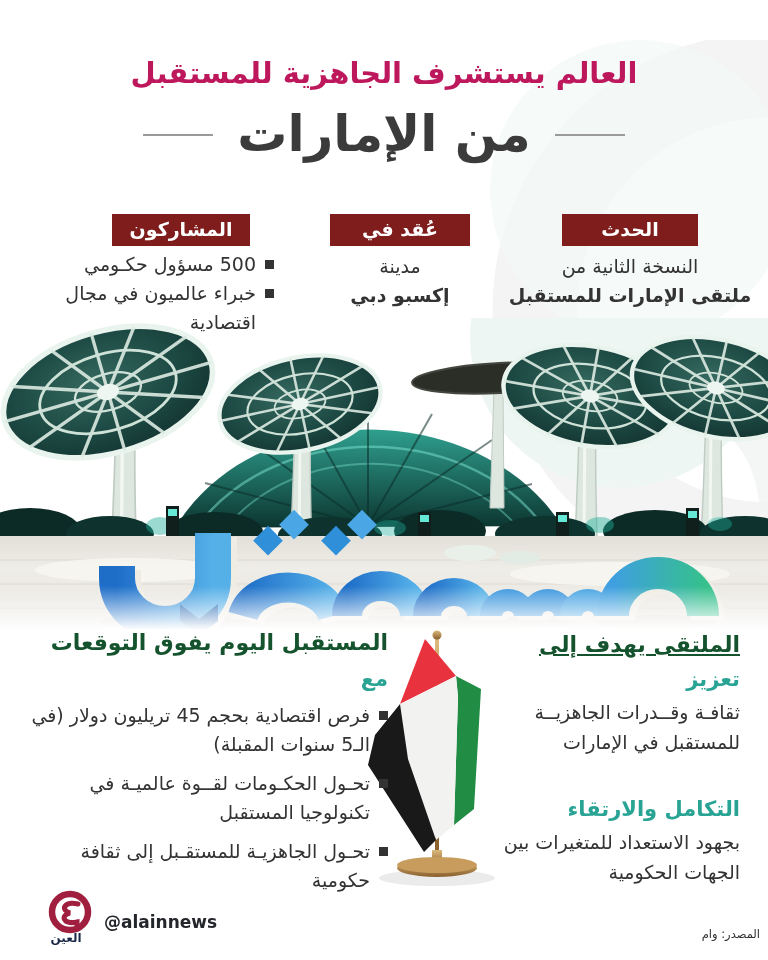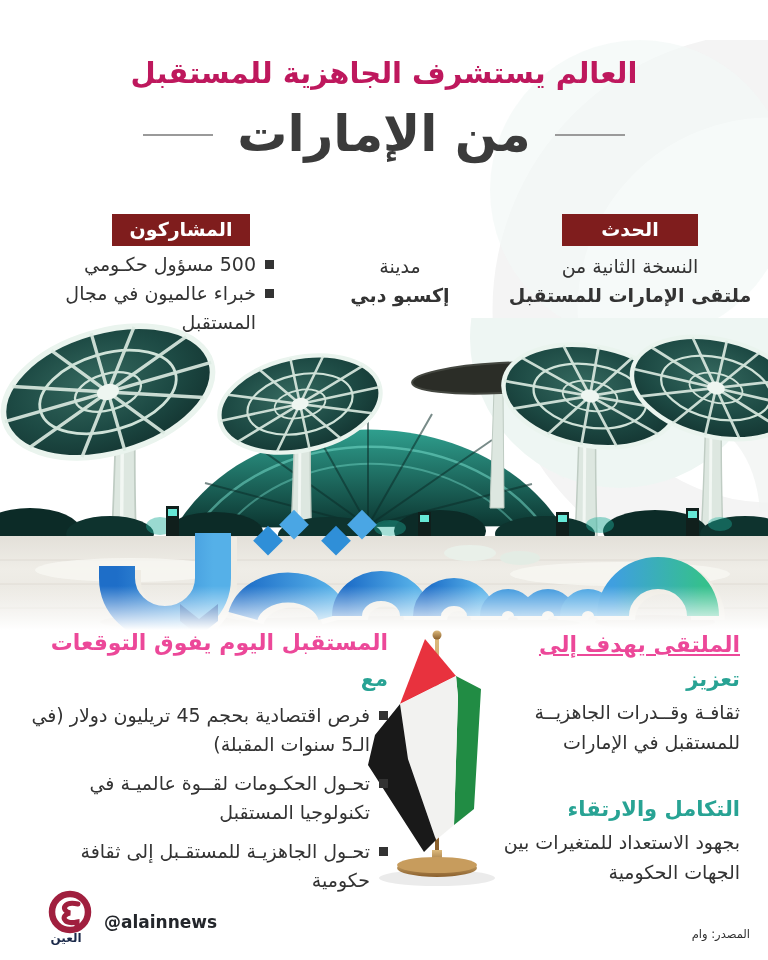--- a/index.html
+++ b/index.html
@@ -15,31 +15,31 @@
   
   .badge{background:#7f1d1d;color:#ffffff;font-weight:700;font-size:19px;text-align:center;
          padding:4px 0 6px 0;}
   .col-text{font-size:19px;line-height:29px;color:#333;}
   .center{text-align:center;}
   .bold{font-weight:700;}
   .brow{display:flex;gap:9px;align-items:flex-start;}
   .sq{width:9px;height:9px;background:#333;margin-top:10px;flex:none;}
   .btxt{flex:1;text-align:right;}
   
-  .sec-head{font-size:22px;font-weight:800;color:#ec4899;}
+  .sec-head{font-size:22px;font-weight:800;color:#14532d;}
   .teal-sub{font-size:21px;font-weight:800;color:#28a394;}
   .para{font-size:19px;line-height:30px;color:#333;}
   .goals{top:632px;right:28px;width:272px;text-align:right;}
   .future{top:630px;left:20px;width:368px;text-align:right;}
   .future .sec-head{margin-bottom:12px;}
   .goals .sec-head{margin-bottom:10px;text-decoration:underline;}
   .mt6{margin-top:6px;} .mt10{margin-top:10px;} .mt26{margin-top:40px;}
   
   .handle{left:104px;top:912px;direction:ltr;font-size:17px;font-weight:600;color:#23262b;}
-  .source{right:18px;top:927px;font-size:11.5px;color:#2f2f2f;}
+  .source{right:8px;top:927px;font-size:11.5px;color:#2f2f2f;}
   .logo-wrap{left:30px;top:890px;width:72px;text-align:center;}
   .logo-label{display:block;margin-top:-4px;font-size:12px;font-weight:800;color:#1b2a4a;line-height:1;}
   svg{display:block;}
 </style>
 </head>
 <body>
 
 <div class="frame">
 
   <svg class="abs" style="left:0;top:40px;" width="768" height="600" viewBox="0 0 768 600">
@@ -54,34 +54,35 @@
     <span class="title-dark">من الإمارات</span>
     <span class="rule"></span>
   </div>
 
   <div class="abs badge" style="left:562px;top:214px;width:136px;">الحدث</div>
   <div class="abs col-text center" style="left:505px;top:252px;width:250px;">
     <div>النسخة الثانية من</div>
     <div class="bold">ملتقى الإمارات للمستقبل</div>
   </div>
 
+  <div class="abs badge" style="left:330px;top:214px;width:140px;">عُقد في</div>
   <div class="abs col-text center" style="left:300px;top:252px;width:200px;">
     <div>مدينة</div>
     <div class="bold">إكسبو دبي</div>
   </div>
 
   <div class="abs badge" style="left:112px;top:214px;width:138px;">المشاركون</div>
   <div class="abs col-text" style="left:28px;top:250px;width:246px;">
     <div class="brow">
       <span class="sq"></span>
       <span class="btxt">500 مسؤول حكـومي</span>
     </div>
     <div class="brow">
       <span class="sq"></span>
-      <span class="btxt">خبراء عالميون في مجال المستقبل</span>
+      <span class="btxt">خبراء عالميون في مجال اقتصادية</span>
     </div>
   </div>
 
   <svg class="abs" style="left:0;top:318px;" width="768" height="312" viewBox="0 0 768 312" role="img" aria-label="ملتقى الإمارات للمستقبل في مدينة إكسبو دبي">
     <defs>
       <radialGradient id="glassGrad" cx="45%" cy="40%" r="70%">
         <stop offset="0%" stop-color="#35695f"></stop>
           <stop offset="55%" stop-color="#1d4a44"></stop>
         <stop offset="100%" stop-color="#112f2c"></stop>
       </radialGradient>

